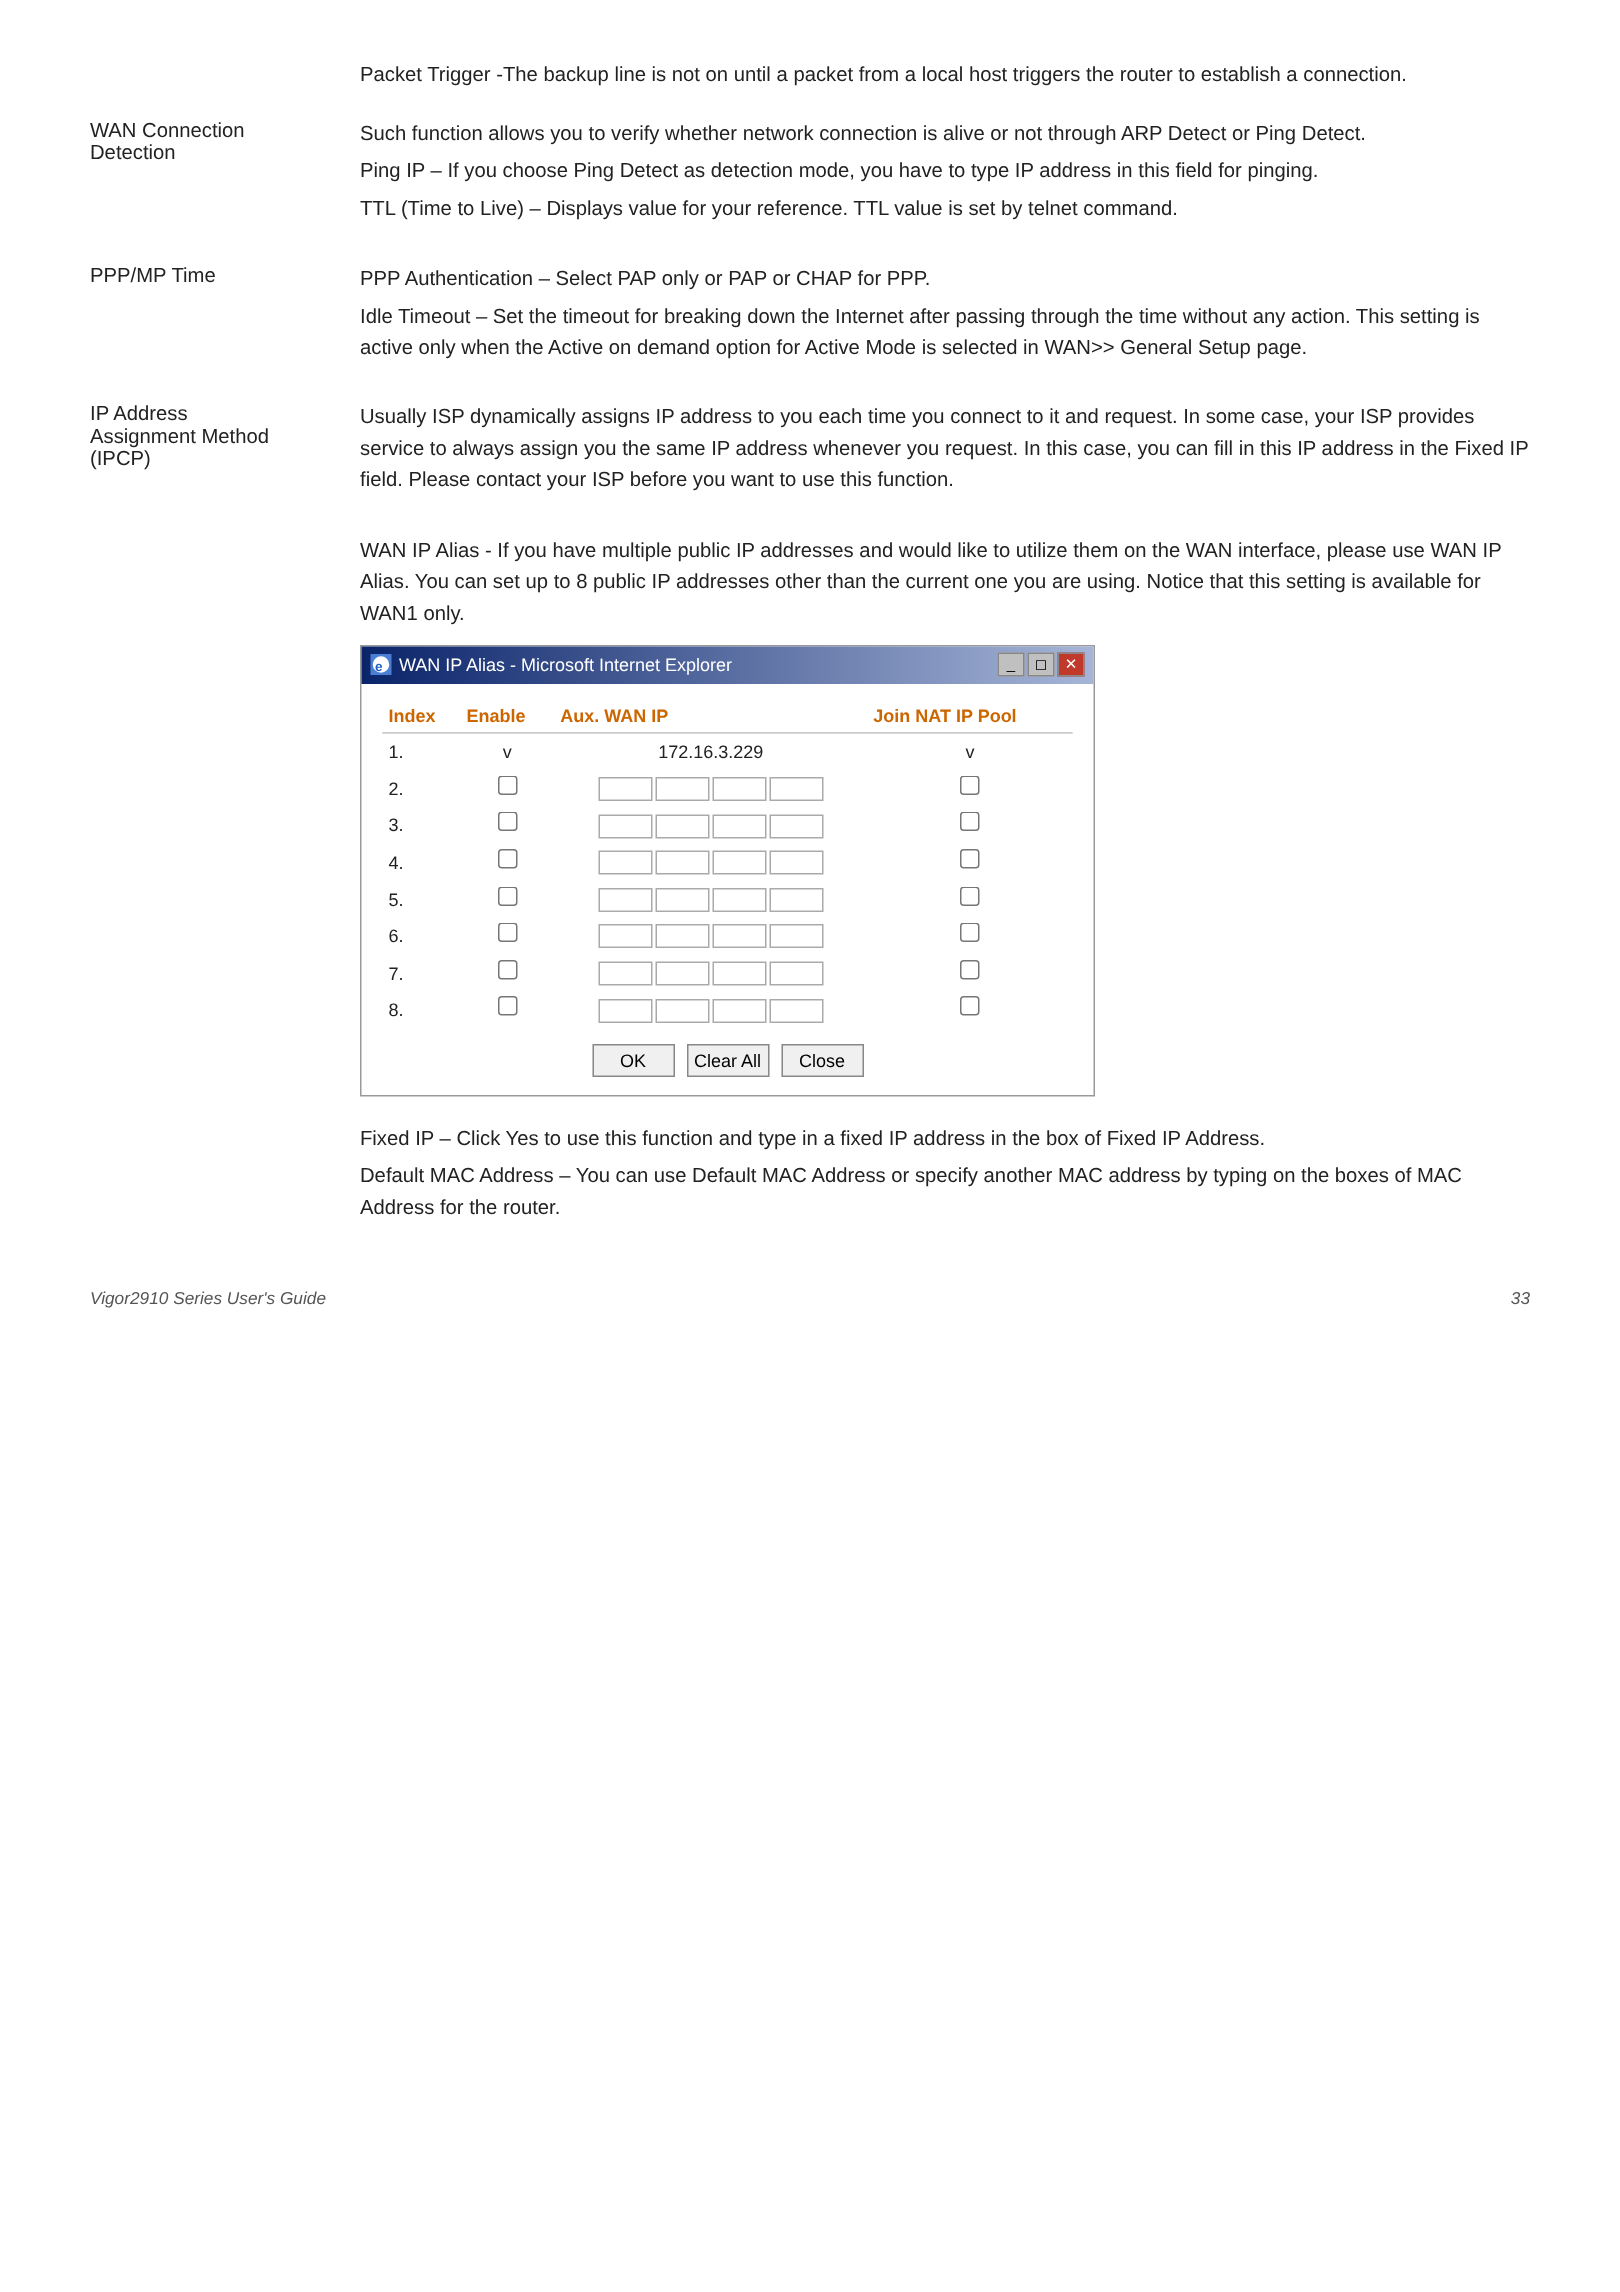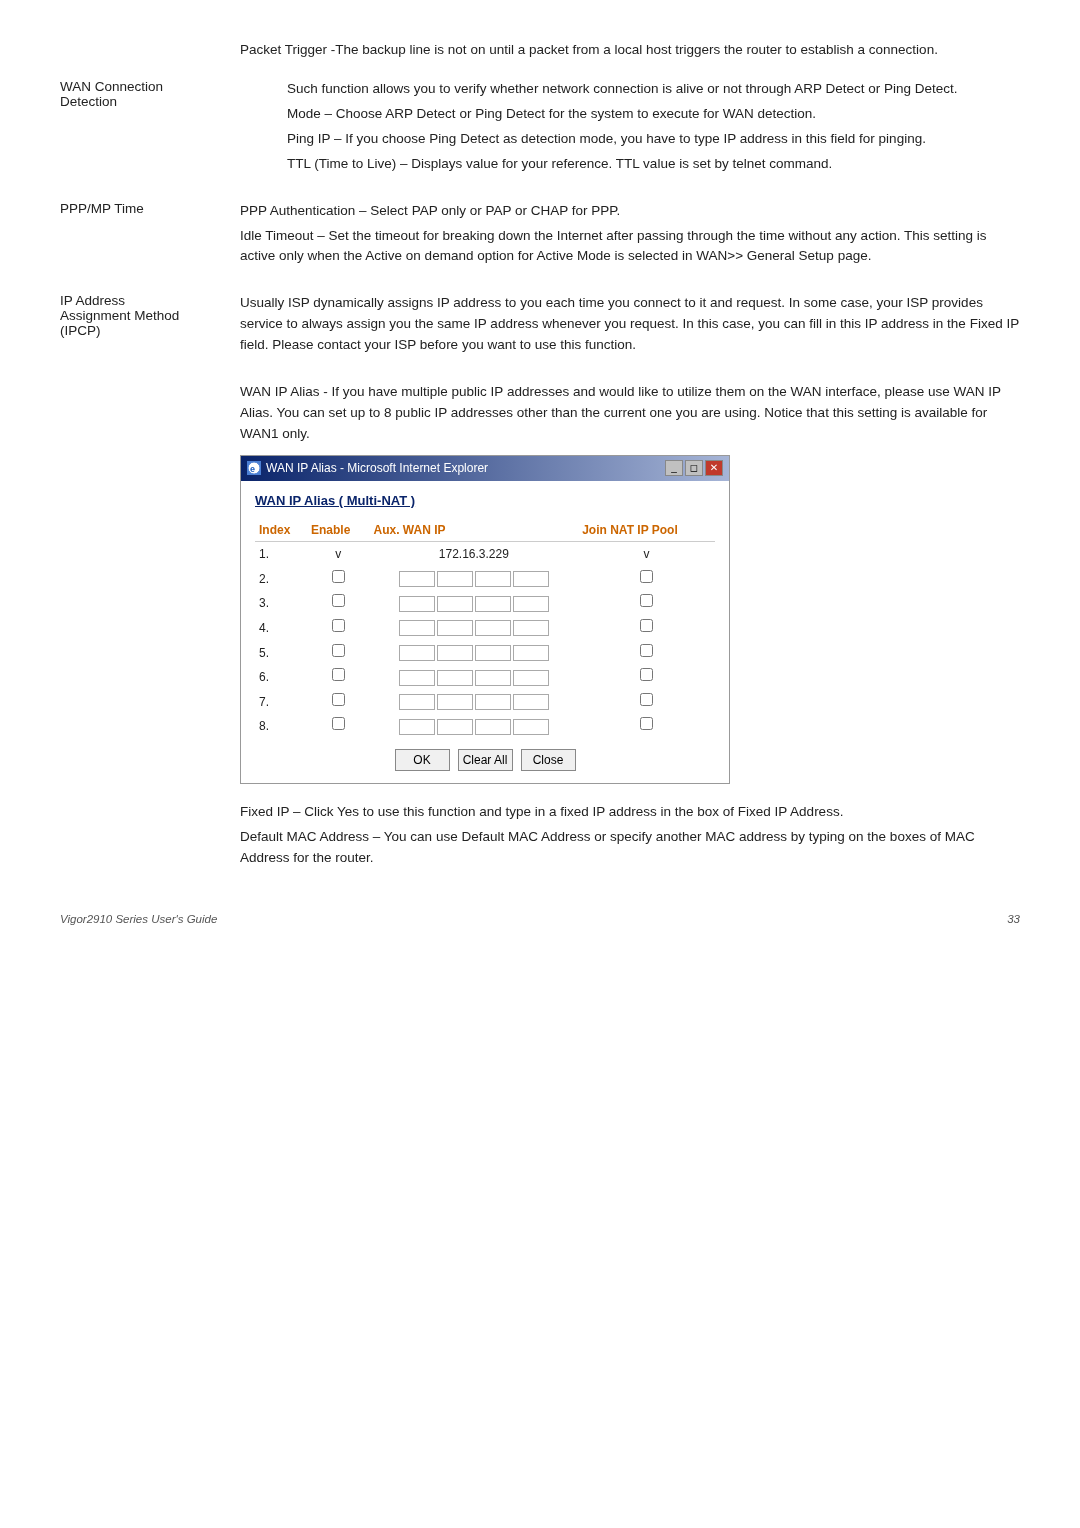--- a/index.html
+++ b/index.html
@@ -167,27 +167,26 @@
 
 <div class="page">
 
   <div class="no-label">
     <div class="no-label-spacer"></div>
     <div class="content-col">
       <p><b>Packet Trigger -</b>The backup line is not on until a packet from a local host triggers the router to establish a connection.</p>
     </div>
   </div>
 
-  <div class="section" style="margin-top:14px;gap:47px;">
+  <div class="section" style="margin-top:14px;">
     <div class="label-col">
       <b>WAN Connection<br>Detection</b>
     </div>
     <div class="content-col">
       <p>Such function allows you to verify whether network connection is alive or not through ARP Detect or Ping Detect.</p>
-      <p><b>Mode</b> – Choose <b>ARP Detect</b> or <b>Ping Detect</b> for the system to execute for WAN detection.</p>
       <p><b>Ping IP</b> – If you choose Ping Detect as detection mode, you have to type IP address in this field for pinging.</p>
       <p><b>TTL (Time to Live)</b> – Displays value for your reference. TTL value is set by telnet command.</p>
     </div>
   </div>
 
   <div class="section" style="margin-top:8px;">
     <div class="label-col">
       <b>PPP/MP Time</b>
     </div>
     <div class="content-col">
@@ -221,21 +220,20 @@
             </span>
             <span>WAN IP Alias - Microsoft Internet Explorer</span>
           </div>
           <div class="dialog-titlebar-btns">
             <div class="title-btn">_</div>
             <div class="title-btn">◻</div>
             <div class="title-btn title-btn-close">✕</div>
           </div>
         </div>
         <div class="dialog-body">
-          <div class="dialog-title-text">WAN IP Alias ( Multi-NAT )</div>
           <table class="alias-table">
             <thead>
               <tr>
                 <th class="index-col">Index</th>
                 <th>Enable</th>
                 <th>Aux. WAN IP</th>
                 <th>Join NAT IP Pool</th>
               </tr>
             </thead>
             <tbody>

